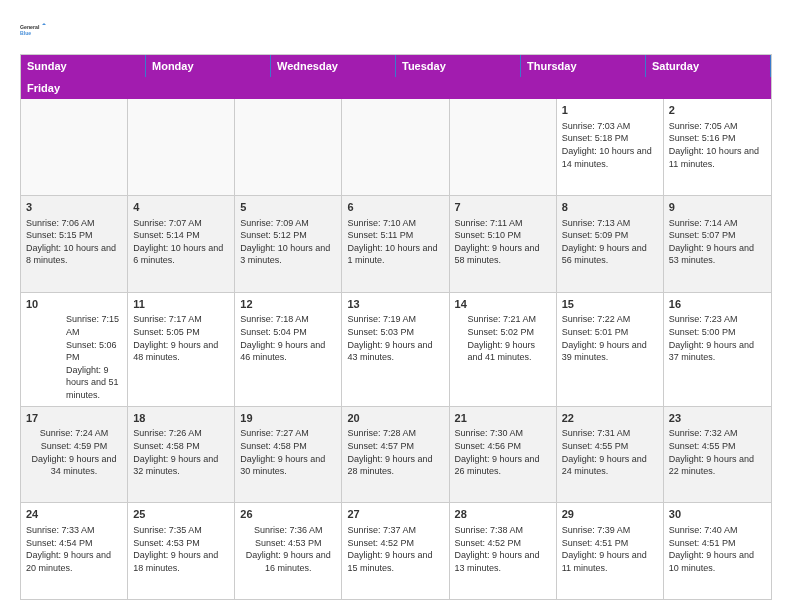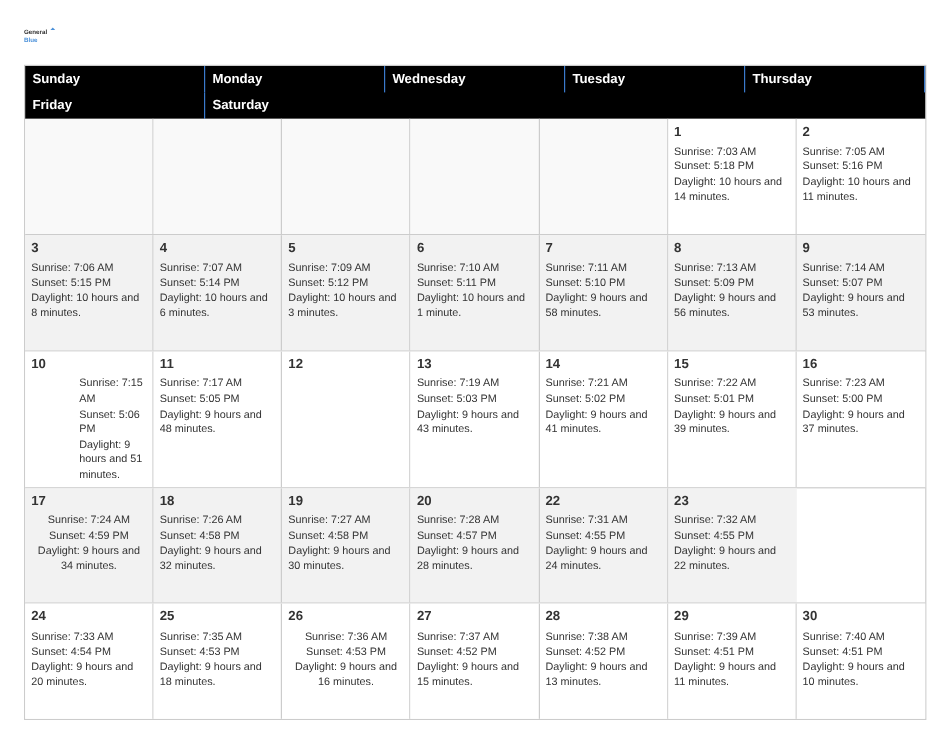--- a/index.html
+++ b/index.html
@@ -46,22 +46,22 @@
       color: #555;
     }
     .calendar {
       flex: 1;
       display: flex;
       flex-direction: column;
       border: 1px solid #ccc;
     }
     .cal-header {
       display: grid;
-      grid-template-columns: repeat(5, 1fr);
-      background: #000000;
+      grid-template-columns: repeat(6, 1fr);
+      background: #a21caf;
     }
     .cal-header-cell {
       color: #fff;
       font-size: 11px;
       font-weight: bold;
       padding: 5px 6px;
       border-right: 1px solid #3a7acc;
     }
     .cal-header-cell:last-child { border-right: none; }
     .cal-body {
@@ -117,22 +117,22 @@
     </div>
   </div>
 
   <div class="calendar">
     <div class="cal-header">
     <div class="cal-header-cell">Sunday</div>
         <div class="cal-header-cell">Monday</div>
         <div class="cal-header-cell">Wednesday</div>
         <div class="cal-header-cell">Tuesday</div>
         <div class="cal-header-cell">Thursday</div>
+        <div class="cal-header-cell">Saturday</div>
         <div class="cal-header-cell">Friday</div>
-        <div class="cal-header-cell">Saturday</div>
       </div>
     <div class="cal-body">
     <div class="cal-row">
           <div class="cal-cell empty"></div>
           <div class="cal-cell empty"></div>
           <div class="cal-cell empty"></div>
           <div class="cal-cell empty"></div>
           <div class="cal-cell empty"></div>
           <div class="cal-cell">
             <div class="day-num">1</div>
@@ -199,30 +199,33 @@
 Daylight: 9 hours and 51 minutes.</div>
           </div>
           <div class="cal-cell">
             <div class="day-num">11</div>
             <div class="day-info" style="white-space: pre-line;">Sunrise: 7:17 AM
 Sunset: 5:05 PM
 Daylight: 9 hours and 48 minutes.</div>
           </div>
           <div class="cal-cell">
             <div class="day-num">12</div>
+            <div class="day-info" style="white-space: pre-line;">Sunrise: 7:18 AM
+Sunset: 5:04 PM
+Daylight: 9 hours and 46 minutes.</div>
           </div>
           <div class="cal-cell">
             <div class="day-num">13</div>
             <div class="day-info" style="white-space: pre-line;">Sunrise: 7:19 AM
 Sunset: 5:03 PM
 Daylight: 9 hours and 43 minutes.</div>
           </div>
           <div class="cal-cell">
             <div class="day-num">14</div>
-            <div class="day-info" style="white-space: pre-line;">Sunrise: 7:21 AM
+            <div class="day-info" style="white-space: pre-line; margin-left: 13px;">Sunrise: 7:21 AM
 Sunset: 5:02 PM
 Daylight: 9 hours and 41 minutes.</div>
           </div>
           <div class="cal-cell">
             <div class="day-num">15</div>
             <div class="day-info" style="white-space: pre-line;">Sunrise: 7:22 AM
 Sunset: 5:01 PM
 Daylight: 9 hours and 39 minutes.</div>
           </div>
           <div class="cal-cell">
@@ -249,20 +252,26 @@
             <div class="day-num">19</div>
             <div class="day-info" style="white-space: pre-line;">Sunrise: 7:27 AM
 Sunset: 4:58 PM
 Daylight: 9 hours and 30 minutes.</div>
           </div>
           <div class="cal-cell shaded">
             <div class="day-num">20</div>
             <div class="day-info" style="white-space: pre-line;">Sunrise: 7:28 AM
 Sunset: 4:57 PM
 Daylight: 9 hours and 28 minutes.</div>
+          </div>
+          <div class="cal-cell shaded">
+            <div class="day-num">21</div>
+            <div class="day-info" style="white-space: pre-line;">Sunrise: 7:30 AM
+Sunset: 4:56 PM
+Daylight: 9 hours and 26 minutes.</div>
           </div>
           <div class="cal-cell shaded">
             <div class="day-num">22</div>
             <div class="day-info" style="white-space: pre-line;">Sunrise: 7:31 AM
 Sunset: 4:55 PM
 Daylight: 9 hours and 24 minutes.</div>
           </div>
           <div class="cal-cell shaded">
             <div class="day-num">23</div>
             <div class="day-info" style="white-space: pre-line;">Sunrise: 7:32 AM

